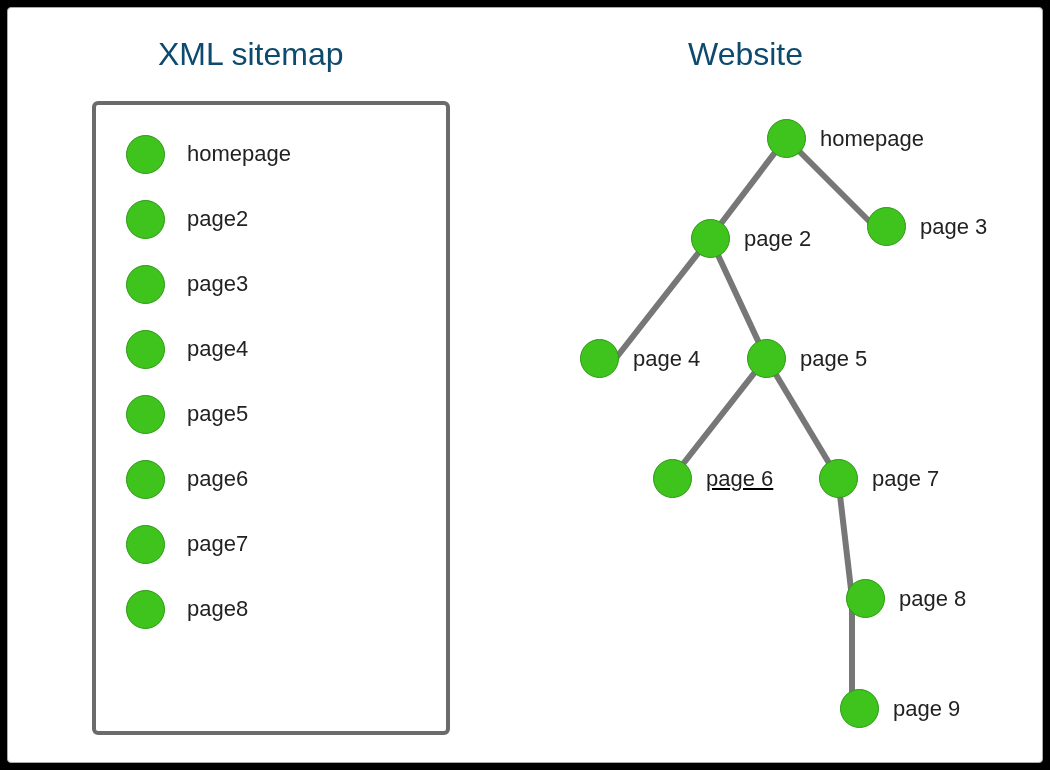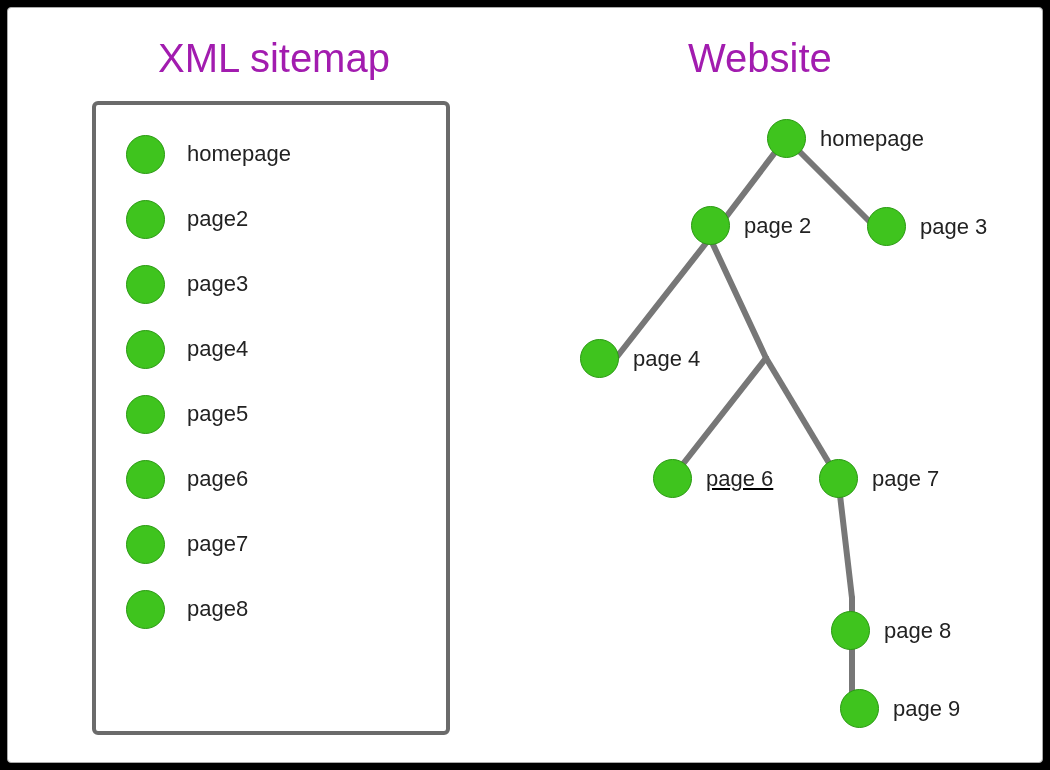--- a/index.html
+++ b/index.html
@@ -16,22 +16,22 @@
     top: 7px;
     width: 1034px;
     height: 754px;
     background: #fff;
     border: 1px solid #aaa;
     border-radius: 4px;
     box-shadow: 0 0 4px rgba(0,0,0,0.2);
   }
   .heading {
     position: absolute;
-    font-size: 40px;
-    color: #a21caf;
+    font-size: 32px;
+    color: #0c4a6e;
     font-weight: 400;
   }
   .sitemap-box {
     position: absolute;
     left: 84px;
     top: 93px;
     width: 358px;
     height: 634px;
     border: 4px solid #6b6b6b;
     border-radius: 6px;
@@ -138,41 +138,45 @@
         <line x1="228" y1="250" x2="134" y2="370" stroke="#777777" stroke-width="6" stroke-linecap="round"></line>
         <line x1="228" y1="250" x2="300" y2="370" stroke="#777777" stroke-width="6" stroke-linecap="round"></line>
         <line x1="300" y1="370" x2="314" y2="490" stroke="#777777" stroke-width="6" stroke-linecap="round"></line>
         <line x1="314" y1="490" x2="314" y2="600" stroke="#777777" stroke-width="6" stroke-linecap="round"></line>
       </svg>
 
   <div class="node" style="left: 229px; top: 11px;">
         <div class="dot"></div>
         <span class="lbl">homepage</span>
       </div>
-      <div class="node" style="left: 153px; top: 98px; justify-content: flex-end;">
+      <div class="node" style="left: 153px; top: 111px; justify-content: flex-end;">
         <div class="dot"></div>
         <span class="lbl">page 2</span>
       </div>
       <div class="node" style="left: 329px; top: 99px;">
         <div class="dot"></div>
         <span class="lbl">page 3</span>
       </div>
       <div class="node" style="left: 42px; top: 231px;">
         <div class="dot"></div>
         <span class="lbl">page 4</span>
       </div>
+      <div class="node" style="left: 209px; top: 231px;">
+        <div class="dot"></div>
+        <span class="lbl">page 5</span>
+      </div>
       <div class="node" style="left: 115px; top: 351px; text-decoration: underline;">
         <div class="dot"></div>
         <span class="lbl">page 6</span>
       </div>
       <div class="node" style="left: 281px; top: 351px;">
         <div class="dot"></div>
         <span class="lbl">page 7</span>
       </div>
-      <div class="node" style="left: 293px; top: 471px; margin-top: 32px;">
+      <div class="node" style="left: 308px; top: 471px;">
         <div class="dot"></div>
         <span class="lbl">page 8</span>
       </div>
       <div class="node" style="left: 302px; top: 581px;">
         <div class="dot"></div>
         <span class="lbl">page 9</span>
       </div>
     </div>
 
 </div>

